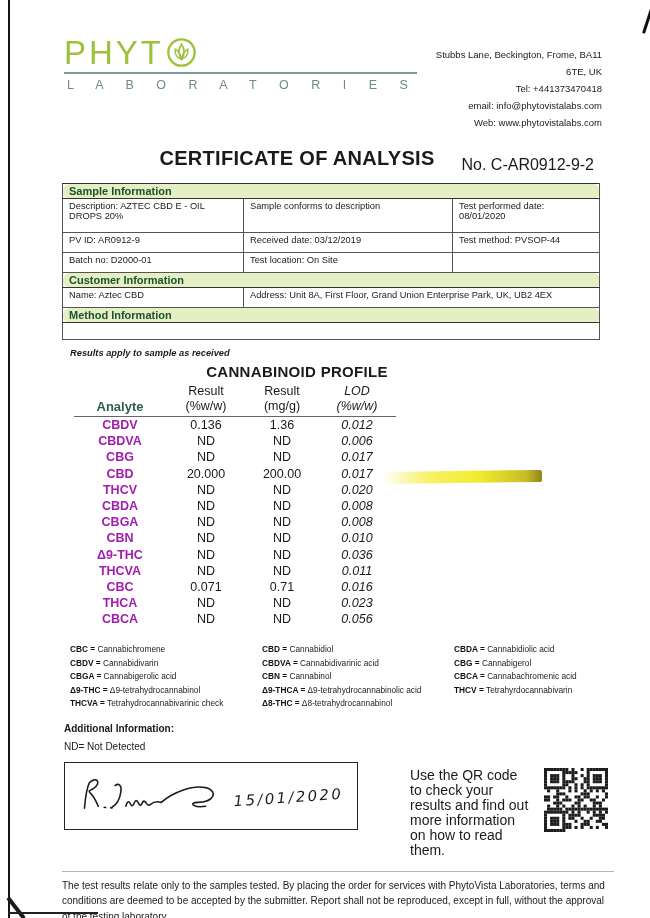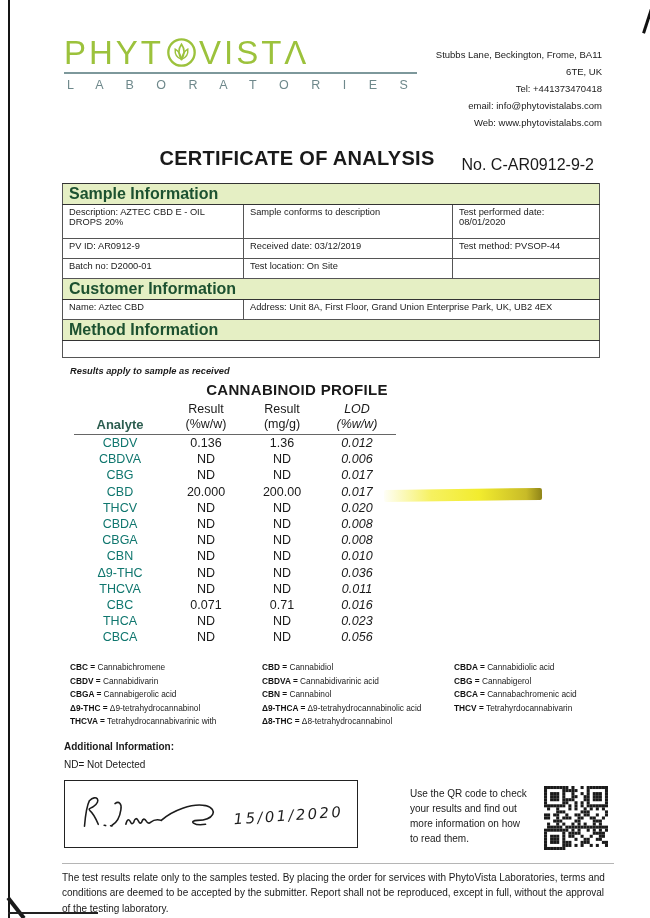--- a/index.html
+++ b/index.html
@@ -24,57 +24,57 @@
   .contact{margin-top:10px;text-align:right;font-size:9.5px;line-height:17px;color:#1a1a1a;}
 
   
   .title-row{position:relative;margin-top:16px;height:30px;}
   .title-row h1{margin:0;text-align:center;font-size:20px;letter-spacing:0.3px;transform:translateX(-28px);}
   .cert-no{position:absolute;right:56px;top:9px;font-size:16px;}
 
   
   table.info{border-collapse:collapse;width:538px;margin:6px 0 0 62px;font-size:9.3px;border:1.5px solid #222;}
   table.info td{border:1px solid #555;padding:2px 6px 1px 6px;vertical-align:top;}
-  table.info td.band{background:#e5efc4;color:#1c5130;font-weight:bold;font-size:16px;
-    border-top:1.4px solid #333;border-bottom:1.2px solid #333;padding:1px 6px;}
+  table.info td.band{background:#e5efc4;color:#1c5130;font-weight:bold;font-size:11px;
+    border-top:1.4px solid #333;border-bottom:1.2px solid #333;padding:1px 6px;border-radius:7px;}
   .col1{width:168px;} .col2{width:196px;}
   .r-tall td{height:30px;} .r-std td{height:16px;} .r-empty td{height:13px;}
 
   .results-note{margin:8px 0 0 70px;font-size:9.3px;font-weight:bold;font-style:italic;}
   .profile-title{margin:5px 0 0 0;text-align:center;font-size:15px;font-weight:bold;letter-spacing:0.3px;transform:translateX(-28px);}
 
   
   .analyte-wrap{position:relative;margin:4px 0 0 74px;width:322px;}
   table.analyte{border-collapse:collapse;width:322px;}
   table.analyte th{font-weight:normal;vertical-align:bottom;padding:0 0 2px 0;font-size:12.5px;line-height:15px;}
   table.analyte th.h-analyte{font-weight:bold;color:#2e5e50;font-size:13px;}
   table.analyte th.h-lod{font-style:italic;}
   table.analyte thead tr{border-bottom:1.4px solid #666;}
   table.analyte td{text-align:center;font-size:12.5px;height:16.2px;padding:0;}
-  td.c-analyte{font-weight:normal;color:#0f766e;}
+  td.c-analyte{font-weight:bold;color:#a21caf;}
   td.c-lod{font-style:italic;}
   .w-analyte{width:92px;text-align:center;} .w-pct{width:80px;} .w-mgg{width:72px;} .w-lod{width:78px;}
   .yellow-streak{position:absolute;left:310px;top:87px;width:158px;height:12px;border-radius:2px;
     transform:rotate(-0.8deg);
     background:linear-gradient(90deg, rgba(250,250,190,0.12), #f6f160 30%, #f2ec2e 60%, #c8bb28 90%, #8f8418);}
 
   
   .legend{display:flex;margin:16px 30px 0 64px;font-size:8.3px;line-height:13.5px;color:#222;}
   .legend-col{width:192px;}
   .legend-col:last-child{width:160px;}
   .legend-line b{color:#111;margin-left:6px;}
 
   .additional{margin:12px 0 0 64px;font-size:10px;}
   .additional .add-label{font-weight:bold;margin-bottom:7px;}
 
   
   .sig-row{display:flex;margin:10px 30px 0 64px;}
   .sig-box{width:292px;height:66px;border:1.5px solid #222;position:relative;}
   .qr-area{display:flex;margin-left:52px;padding-top:6px;}
-  .qr-caption{width:120px;font-size:10px;line-height:15px;}
+  .qr-caption{width:120px;font-size:14px;line-height:15px;}
   .qr-svg{width:64px;height:64px;margin-left:14px;}
 
   .disclaimer{margin:13px 34px 0 62px;border-top:1px solid #b5b5b5;padding-top:6px;
     font-size:10px;line-height:15.5px;width:552px;}
 </style>
 </head>
 <body>
 
 <div class="page">
 
@@ -88,21 +88,20 @@
       <div class="logo-word">
         <span>PHYT</span>
         <span class="leaf">
           <svg viewBox="0 0 32 32" width="31" height="31">
             <circle cx="16" cy="16" r="13.6" fill="none" stroke="#9cc23c" stroke-width="2.4"></circle>
             <path d="M16 7.5 C12.8 12 12.8 18 16 23 C19.2 18 19.2 12 16 7.5 Z" fill="none" stroke="#9cc23c" stroke-width="1.7"></path>
             <path d="M16 23 C11.5 21.5 9 17.5 9.5 12.5 C13 14.5 15 18 16 23 Z" fill="none" stroke="#9cc23c" stroke-width="1.5"></path>
             <path d="M16 23 C20.5 21.5 23 17.5 22.5 12.5 C19 14.5 17 18 16 23 Z" fill="none" stroke="#9cc23c" stroke-width="1.5"></path>
           </svg>
         </span>
-        <span>VISTΛ</span>
       </div>
       <div class="logo-rule"></div>
       <div class="logo-sub">L A B O R A T O R I E S</div>
     </div>
     <div class="contact">
         <div>Stubbs Lane, Beckington, Frome, BA11 6TE, UK</div>
         <div>Tel: +441373470418</div>
         <div>email: info@phytovistalabs.com</div>
         <div>Web: www.phytovistalabs.com</div>
       </div>
@@ -256,21 +255,21 @@
     </table>
     <div class="yellow-streak"></div>
   </div>
 
   <div class="legend">
       <div class="legend-col">
         <div class="legend-line"><b>CBC = </b><span>Cannabichromene</span></div>
         <div class="legend-line"><b>CBDV = </b><span>Cannabidivarin</span></div>
         <div class="legend-line"><b>CBGA = </b><span>Cannabigerolic acid</span></div>
         <div class="legend-line"><b>Δ9-THC = </b><span>Δ9-tetrahydrocannabinol</span></div>
-        <div class="legend-line"><b>THCVA = </b><span>Tetrahydrocannabivarinic with</span></div>
+        <div class="legend-line"><b>THCVA = </b><span>Tetrahydrocannabivarinic check</span></div>
       </div>
       <div class="legend-col">
         <div class="legend-line"><b>CBD = </b><span>Cannabidiol</span></div>
         <div class="legend-line"><b>CBDVA = </b><span>Cannabidivarinic acid</span></div>
         <div class="legend-line"><b>CBN = </b><span>Cannabinol</span></div>
         <div class="legend-line"><b>Δ9-THCA = </b><span>Δ9-tetrahydrocannabinolic acid</span></div>
         <div class="legend-line"><b>Δ8-THC = </b><span>Δ8-tetrahydrocannabinol</span></div>
       </div>
       <div class="legend-col">
         <div class="legend-line"><b>CBDA = </b><span>Cannabidiolic acid</span></div>

